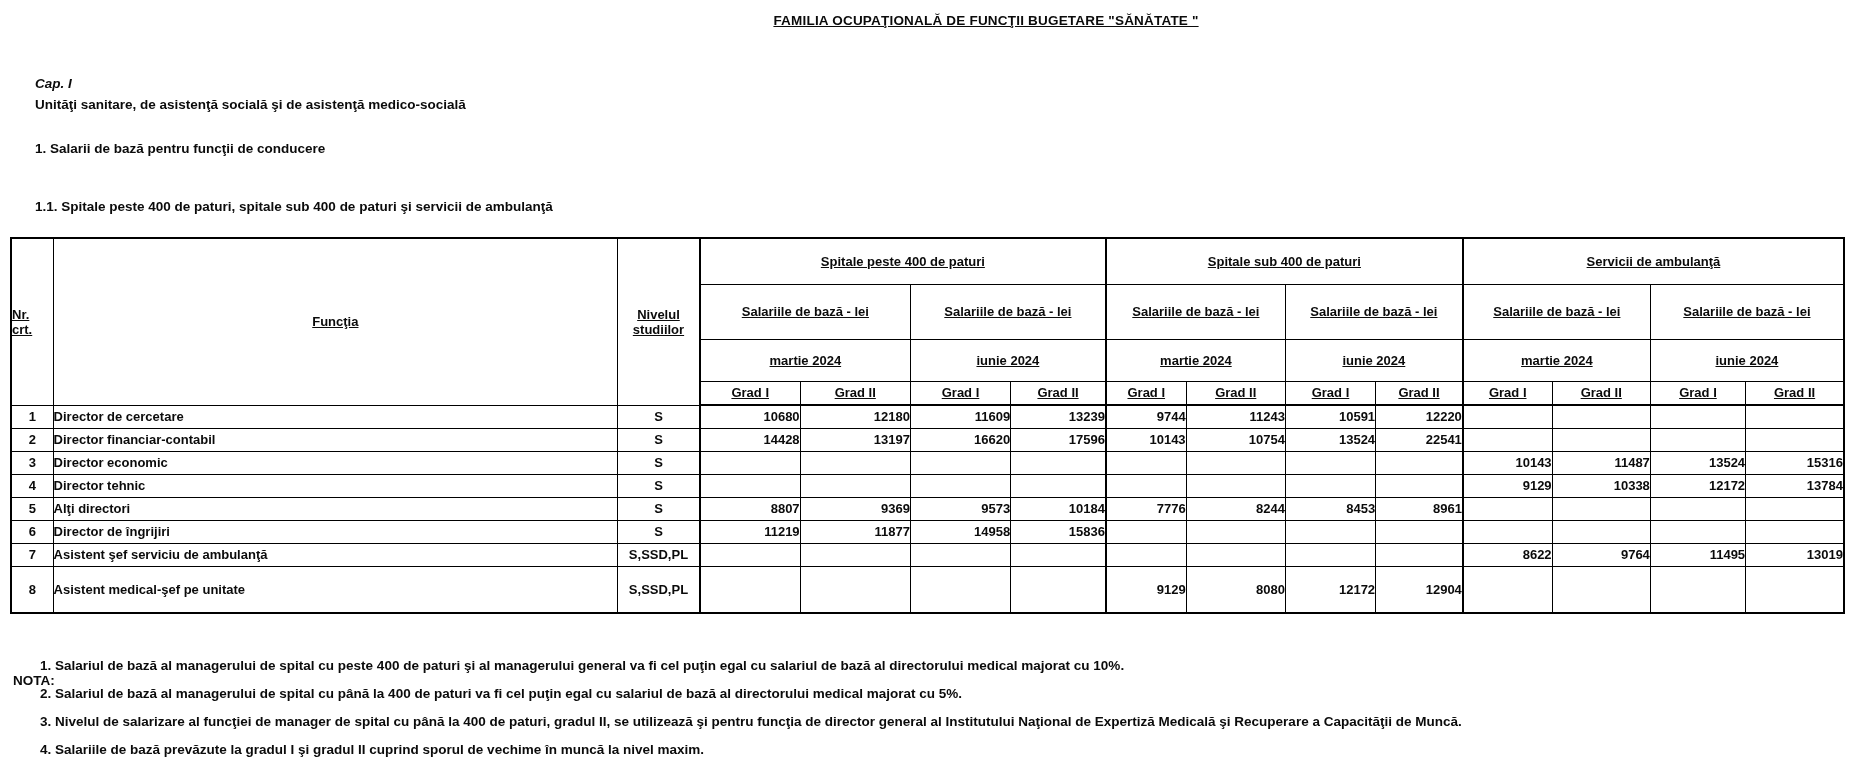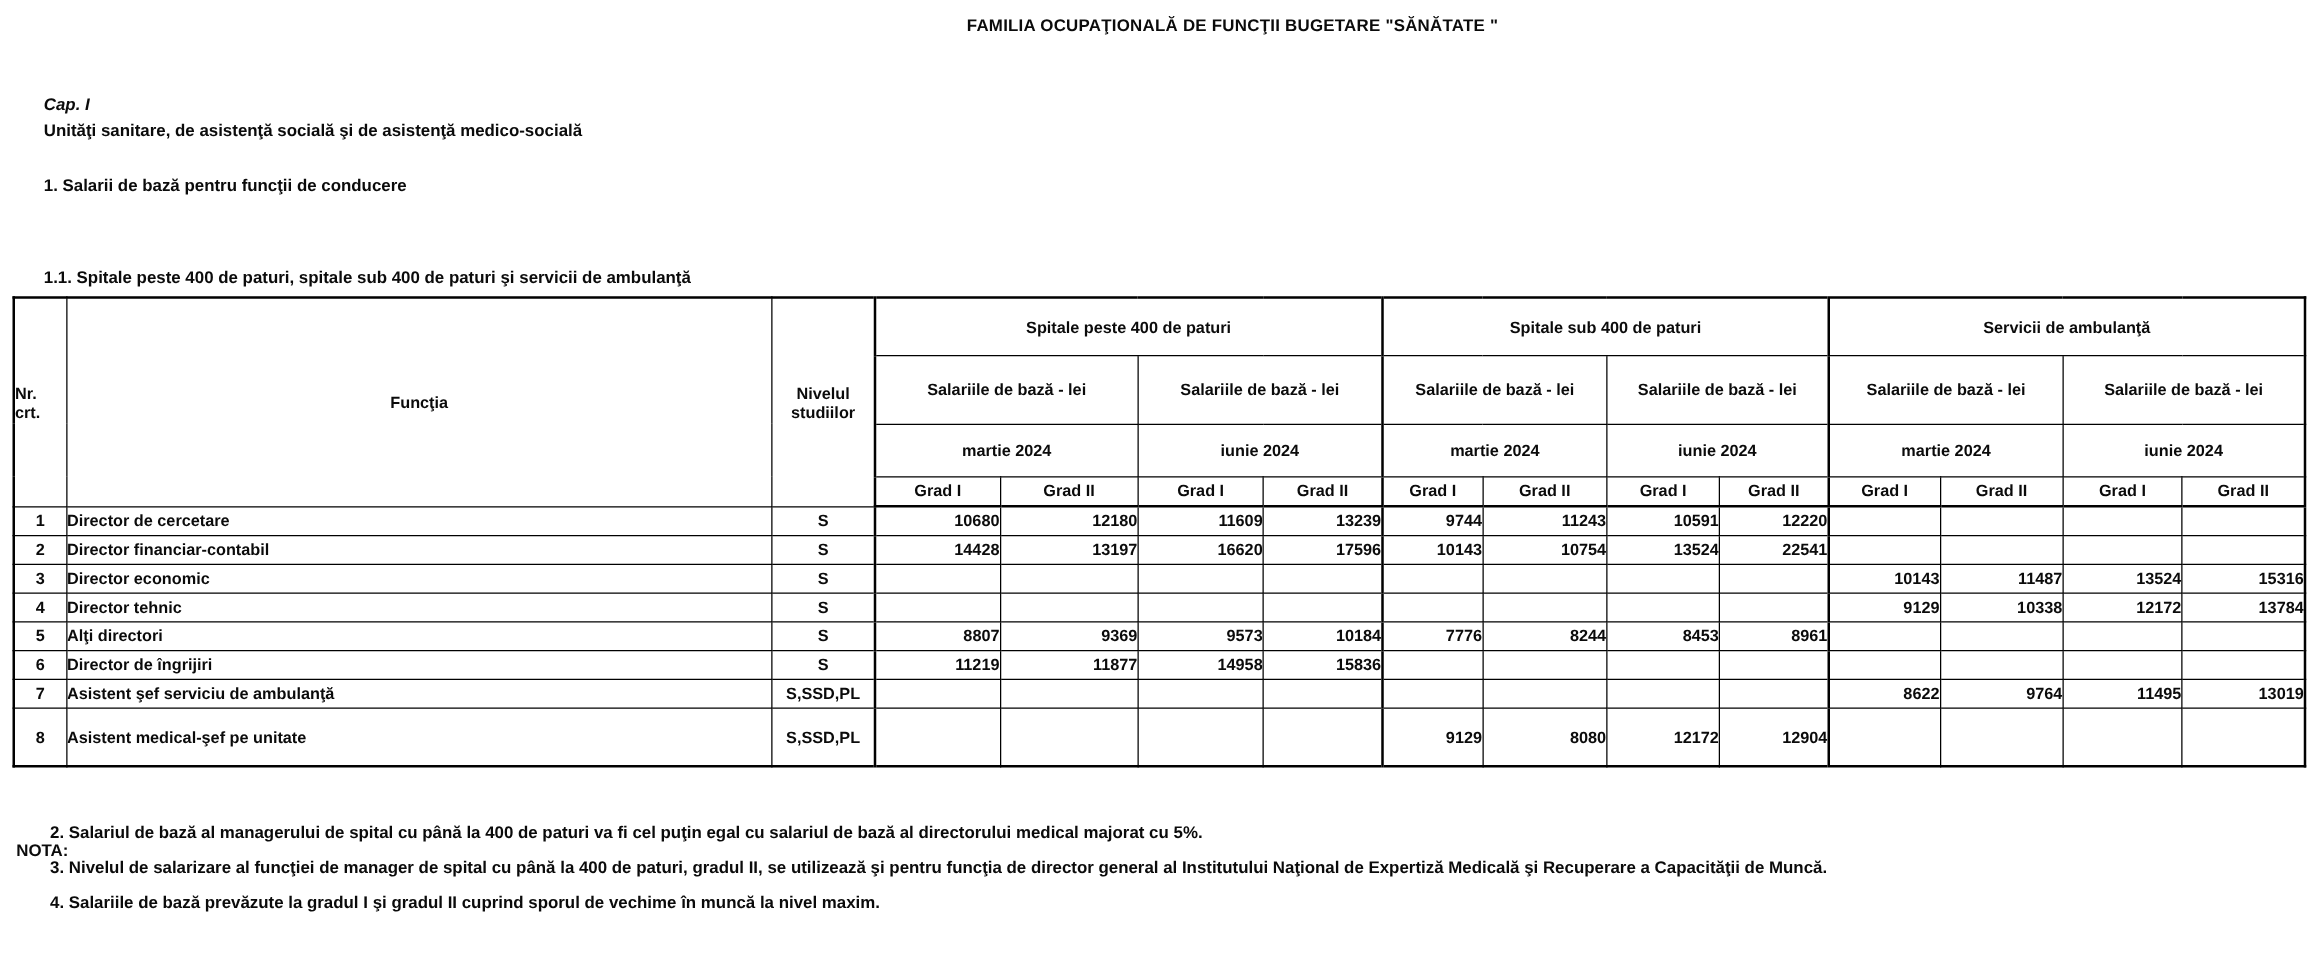--- a/index.html
+++ b/index.html
@@ -16,43 +16,44 @@
   .doc-title {
     position: absolute;
     top: 13px;
     left: 0;
     width: 100%;
     box-sizing: border-box;
     padding-left: 119px;
     text-align: center;
     font-size: 13.5px;
     letter-spacing: 0.2px;
+    text-decoration: underline;
   }
   .h-chapter      { position: absolute; left: 35px; top: 76px;  font-size: 13.5px; font-style: italic; }
   .h-chapter-sub  { position: absolute; left: 35px; top: 97px;  font-size: 13.5px; }
   .h-section      { position: absolute; left: 35px; top: 141px; font-size: 13.5px; }
-  .h-subsection   { position: absolute; left: 35px; top: 214px; font-size: 13.5px; }
+  .h-subsection   { position: absolute; left: 35px; top: 199px; font-size: 13.5px; }
 
   table.salary {
     position: absolute;
     left: 10px;
     top: 237px;
     width: 1835px;
     border-collapse: collapse;
     table-layout: fixed;
     border: 2px solid #000;
     font-size: 13px;
   }
   table.salary th, table.salary td {
     border: 1px solid #000;
     font-weight: bold;
     overflow: hidden;
     padding: 0;
   }
-  thead th { text-align: center; vertical-align: middle; font-weight: bold; }
+  thead th { text-align: center; vertical-align: middle; font-weight: bold; text-decoration: underline; }
   .r-group  { height: 46px; }
   .r-salary { height: 55px; }
   .r-period { height: 42px; }
   .r-grad   { height: 24px; }
   thead tr.r-grad th { border-bottom: 2px solid #000; }
   .gb { border-left: 2px solid #000 !important; }
   .hdr-nr { text-align: left; vertical-align: middle; padding-left: 4px; white-space: pre-line; }
   .hdr-functia { text-align: center; vertical-align: middle; }
   .hdr-nivel { text-align: center; vertical-align: middle; }
   tbody tr { height: 23px; }
@@ -274,16 +275,17 @@
         <td class="c-num gb"></td>
         <td class="c-num"></td>
         <td class="c-num"></td>
         <td class="c-num"></td>
       </tr>
     </tbody>
 </table>
 
 <div class="nota-label">NOTA:</div>
 <div class="nota-items">
+    <div class="nota-item">1. Salariul de bază al managerului de spital cu peste 400 de paturi şi al managerului general va fi cel puţin egal cu salariul de bază al directorului medical majorat cu 10%.</div>
     <div class="nota-item">2. Salariul de bază al managerului de spital cu până la 400 de paturi va fi cel puţin egal cu salariul de bază al directorului medical majorat cu 5%.</div>
     <div class="nota-item">3. Nivelul de salarizare al funcţiei de manager de spital cu până la 400 de paturi, gradul II, se utilizează şi pentru funcţia de director general al Institutului Naţional de Expertiză Medicală şi Recuperare a Capacităţii de Muncă.</div>
     <div class="nota-item">4. Salariile de bază prevăzute la gradul I şi gradul II cuprind sporul de vechime în muncă la nivel maxim.</div>
   </div>
 
 </body></html>

